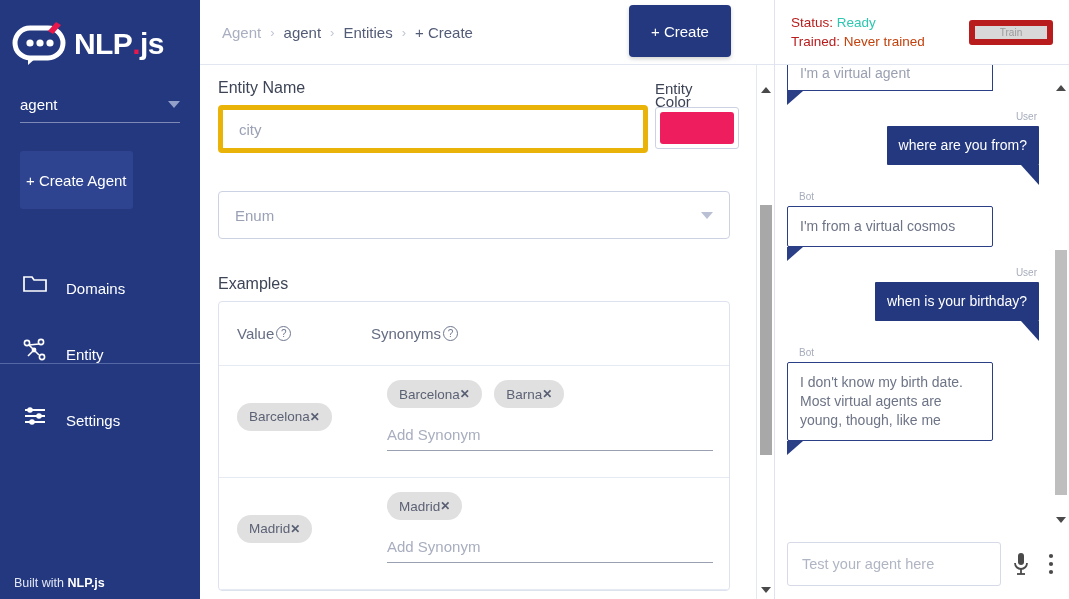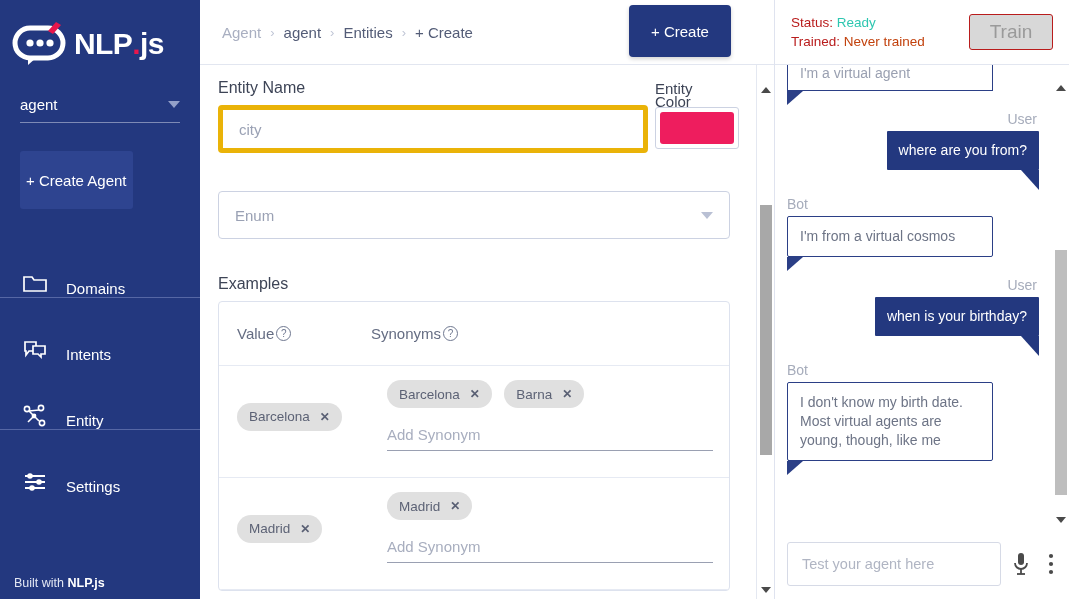--- a/index.html
+++ b/index.html
@@ -270,21 +270,20 @@
     display: flex;
     align-items: center;
   }
   .ex-row .syn-cell {
     flex: 1 1 auto;
     padding-right: 16px;
   }
   .chip {
     display: inline-flex;
     align-items: center;
-    gap: 10px;
     height: 28px;
     padding: 0 12px;
     border-radius: 14px;
     background: #e0e0e0;
     color: #5c6275;
     font-size: 13.5px;
     margin: 0 8px 8px 0;
     cursor: default;
   }
   .chip .x {
@@ -346,40 +345,40 @@
     display: flex;
     align-items: center;
     padding: 0 16px 0 16px;
     justify-content: space-between;
   }
   .status-lines { font-size: 13.5px; line-height: 19px; }
   .status-lines .lab { color: #b91c1c; }
   .status-lines .ready { color: #2dc6b0; }
   .status-lines .val { color: #c2410c; }
   .btn-train {
-    width: 84px; height: 36px;
+    width: 84px; height: 25px;
     background: #d8d8d8;
-    border: 1px solid #b91c1c;
+    border: 6px solid #b91c1c;
     border-radius: 3px;
     color: #9a9a9a;
-    font-size: 19px;
+    font-size: 10px;
     font-family: "Liberation Sans", sans-serif;
     cursor: pointer;
   }
   .chat-body {
     flex: 1 1 auto;
     position: relative;
     overflow: hidden;
     padding: 0 30px 0 12px;
   }
   .msg { margin-bottom: 2px; }
   .who {
-    font-size: 14px;
+    font-size: 10px;
     color: #a6acbb;
-    margin: 6px 0 4px 0;
+    margin: 6px 0 4px 12px;
   }
   .who.right { text-align: right; padding-right: 2px; }
   .bubble {
     position: relative;
     font-size: 14px;
     line-height: 19px;
     padding: 10px 12px;
     max-width: 206px;
     word-wrap: break-word;
   }
@@ -519,29 +518,20 @@
 
       <div class="nav-item">
         <span class="ico">
           <svg width="24" height="20" viewBox="0 0 24 20">
             <path d="M1 17 L1 3 L9 3 L11 6 L23 6 L23 17 Z" fill="none" stroke="#ffffff" stroke-width="1.7"></path>
           </svg>
         </span>
         <span>Domains</span>
       </div>
 
-      <div class="nav-item topline">
-        <span class="ico">
-          <svg width="24" height="22" viewBox="0 0 24 22">
-            <path d="M2 3 L13 3 L13 12 L6 12 L3 16 L3 12 L2 12 Z" fill="none" stroke="#ffffff" stroke-width="1.7"></path>
-            <path d="M10 7 L22 7 L22 15 L18 15 L18 18 L15 15 L10 15 Z" fill="#23387f" stroke="#ffffff" stroke-width="1.7"></path>
-          </svg>
-        </span>
-        <span>Intents</span>
-      </div>
 
       <div class="nav-item">
         <span class="ico">
           <svg width="24" height="24" viewBox="0 0 24 24">
             <circle cx="4" cy="5" r="2.6" fill="none" stroke="#ffffff" stroke-width="1.6"></circle>
             <circle cx="18" cy="4" r="2.6" fill="none" stroke="#ffffff" stroke-width="1.6"></circle>
             <circle cx="19" cy="19" r="2.6" fill="none" stroke="#ffffff" stroke-width="1.6"></circle>
             <circle cx="11" cy="12" r="2.4" fill="#ffffff"></circle>
             <line x1="6" y1="7" x2="16" y2="17" stroke="#ffffff" stroke-width="1.6"></line>
             <line x1="6" y1="7" x2="16" y2="6" stroke="#ffffff" stroke-width="1.6"></line>

